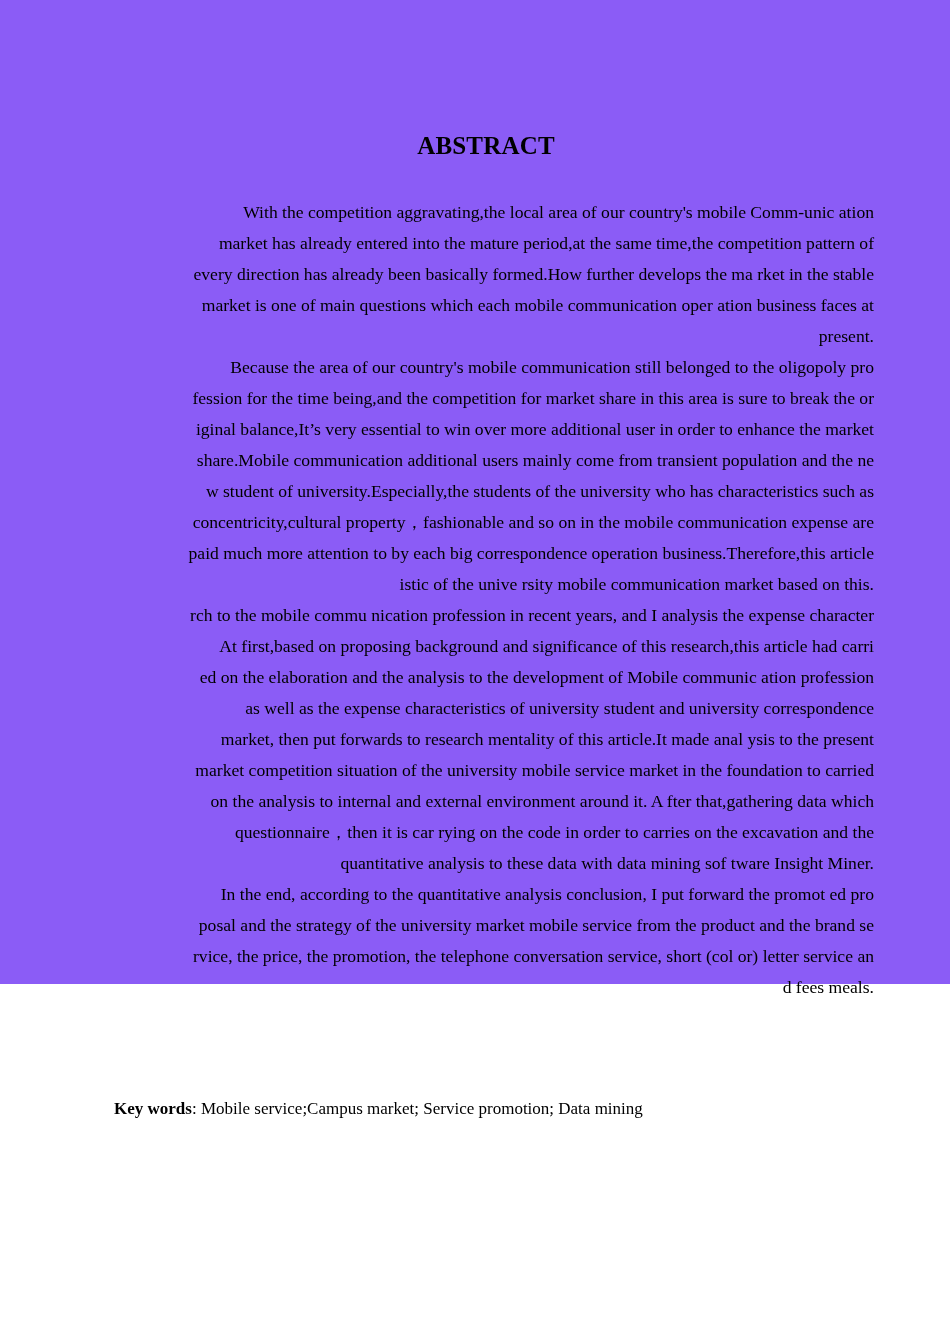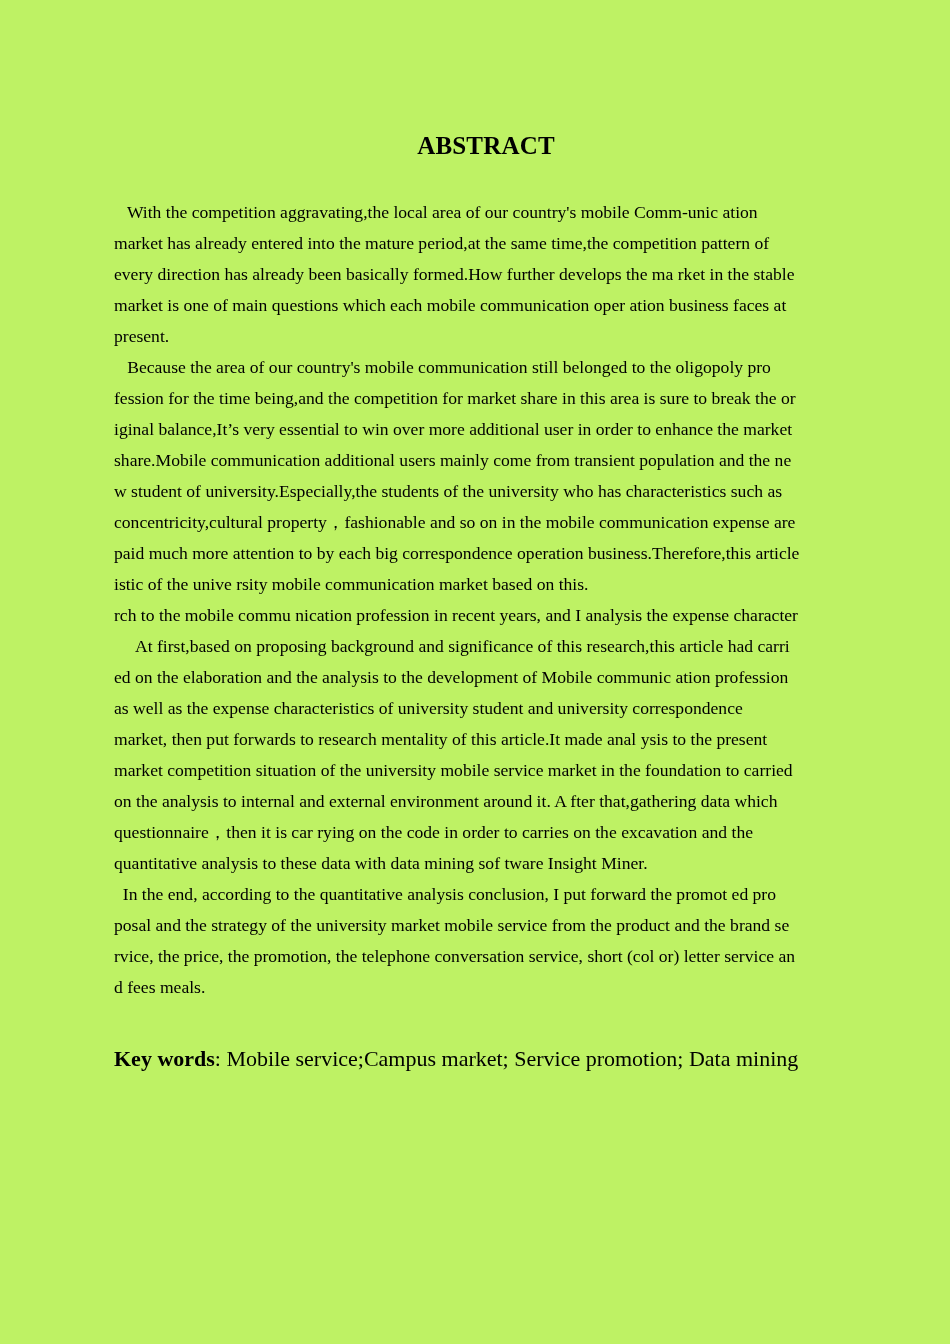--- a/index.html
+++ b/index.html
@@ -1,23 +1,23 @@
 <!DOCTYPE html>
 <html><head>
 <meta charset="utf-8">
 <style>
   html, body { margin: 0; padding: 0; background: #ffffff; }
   body { width: 950px; height: 1344px; position: relative; overflow: hidden;
          font-family: "Liberation Serif", "DejaVu Serif", serif; color: #000; }
-  .page { position: absolute; left: 0; top: 0; width: 950px; height: 1344px; background: #bef264; }
+  .page { position: absolute; left: 0; top: 0; width: 950px; height: 984px; background: #8b5cf6; }
   .title { position: absolute; top: 132px; left: 0; width: 972px; text-align: center;
            font-size: 25px; font-weight: bold; letter-spacing: 0.2px; }
-  .body-text { position: absolute; left: 114px; top: 197px; width: 760px; }
+  .body-text { position: absolute; left: 114px; top: 197px; width: 760px; text-align: right; }
   .line { display: block; height: 31px; line-height: 31px; font-size: 17.6px; white-space: pre; }
-  .keywords { position: absolute; left: 114px; top: 1043px; font-size: 22px; line-height: 31px; white-space: pre; }
+  .keywords { position: absolute; left: 114px; top: 1093px; font-size: 17px; line-height: 31px; white-space: pre; }
   .keywords b { font-weight: bold; }
 </style>
 </head>
 <body>
 
 <div class="page">
   <div class="title">ABSTRACT</div>
 
   <div class="body-text">
     <span class="line">   With the competition aggravating,the local area of our country's mobile Comm-unic ation</span>

